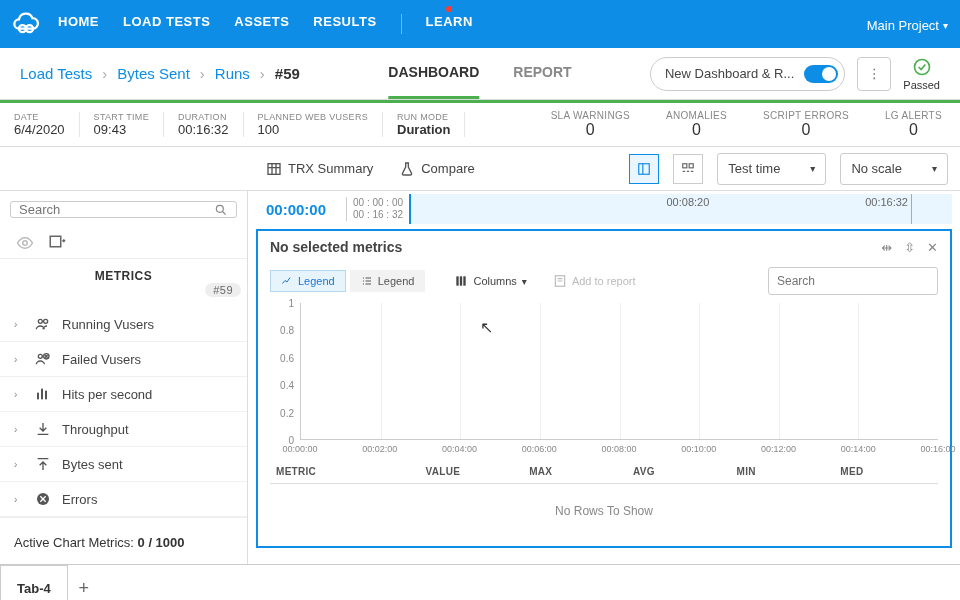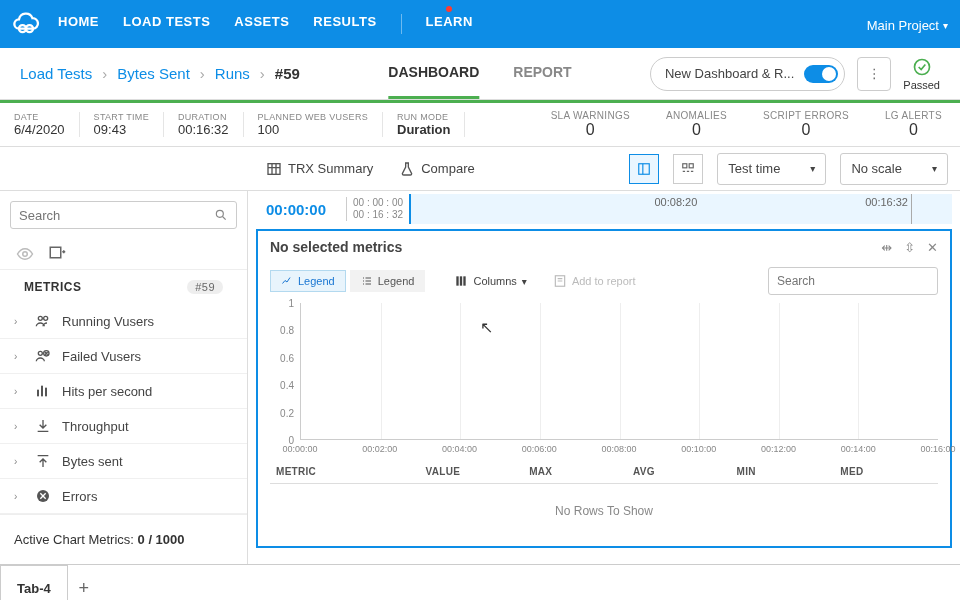--- a/index.html
+++ b/index.html
@@ -49,34 +49,34 @@
 .tb-iconbtn.active { background: #eaf6ff; border-color: #0d8de6; }
 .tb-select { border: 1px solid #ccc; border-radius: 3px; height: 32px; display: flex; align-items: center; padding: 0 10px; gap: 30px; font-size: 13px; color: #444; cursor: pointer; }
 
 .main { display: flex; height: calc(100% - 48px - 52px - 3px - 44px - 44px - 36px); }
 .sidebar { width: 248px; border-right: 1px solid #ddd; display: flex; flex-direction: column; }
 .search-box { margin: 10px; border: 1px solid #ccc; border-radius: 3px; height: 32px; display: flex; align-items: center; padding: 0 8px; }
 .search-box input { border: none; outline: none; flex: 1; font-size: 13px; }
 .side-icons { padding: 6px 16px; display: flex; gap: 14px; color: #bbb; }
 .side-icon { width: 18px; height: 18px; cursor: pointer; }
 .side-icon.dark { color: #666; }
-.metrics-hdr { padding: 10px 24px; font-weight: 700; font-size: 12px; letter-spacing: 0.5px; display: flex; align-items: center; border-top: 1px solid #eee; }
+.metrics-hdr { padding: 10px 6px; font-weight: 700; font-size: 12px; letter-spacing: 0.5px; display: flex; align-items: center; border-top: 1px solid #eee; flex-direction: column; }
 .metrics-hdr .badge { margin-left: auto; background: #eee; padding: 1px 8px; border-radius: 10px; font-size: 11px; font-weight: 500; color: #666; }
 .metric-row { display: flex; align-items: center; padding: 8px 14px; border-bottom: 1px solid #f0f0f0; cursor: pointer; gap: 10px; font-size: 13px; color: #444; }
 .metric-row .chev { color: #888; font-size: 10px; width: 10px; }
 .metric-row .micon { width: 18px; height: 18px; color: #666; display: flex; align-items: center; justify-content: center; }
 .side-footer { margin-top: auto; padding: 17px 14px; font-size: 13px; border-top: 1px solid #eee; }
 .side-footer b { font-weight: 700; }
 
 .content { flex: 1; padding: 0 8px; position: relative; }
 .timeline { height: 36px; display: flex; align-items: center; position: relative; }
 .tl-current { color: #0d8de6; font-weight: 700; font-size: 15px; padding: 0 10px; width: 90px; }
 .tl-times { font-size: 10px; color: #888; line-height: 1.2; border-left: 1px solid #ccc; padding-left: 6px; }
 .tl-track { flex: 1; background: #eaf6ff; height: 30px; margin-left: 6px; position: relative; border-left: 2px solid #0d8de6; }
-.tl-lbl { position: absolute; font-size: 11px; color: #666; top: 2px; }
+.tl-lbl { position: absolute; font-size: 11px; color: #666; top: 2px; margin-left: 12px; }
 .tl-end-line { position: absolute; right: 40px; top: 0; bottom: 0; width: 1px; background: #aaa; }
 
 .panel { border: 2px solid #0d8de6; margin-top: 2px; padding-bottom: 8px; }
 .panel-hdr { display: flex; align-items: center; padding: 8px 12px; }
 .panel-title { font-size: 14px; font-weight: 600; color: #444; }
 .panel-hdr-icons { margin-left: auto; display: flex; gap: 12px; color: #888; }
 .panel-hdr-icons span { cursor: pointer; }
 .panel-tb { display: flex; align-items: center; padding: 4px 12px; gap: 4px; }
 .pill { padding: 4px 10px; font-size: 11px; display: flex; align-items: center; gap: 5px; cursor: pointer; border: 1px solid transparent; }
 .pill.sel { background: #e8f4fc; border-color: #b3d9ef; color: #1976d2; font-weight: 500; }

